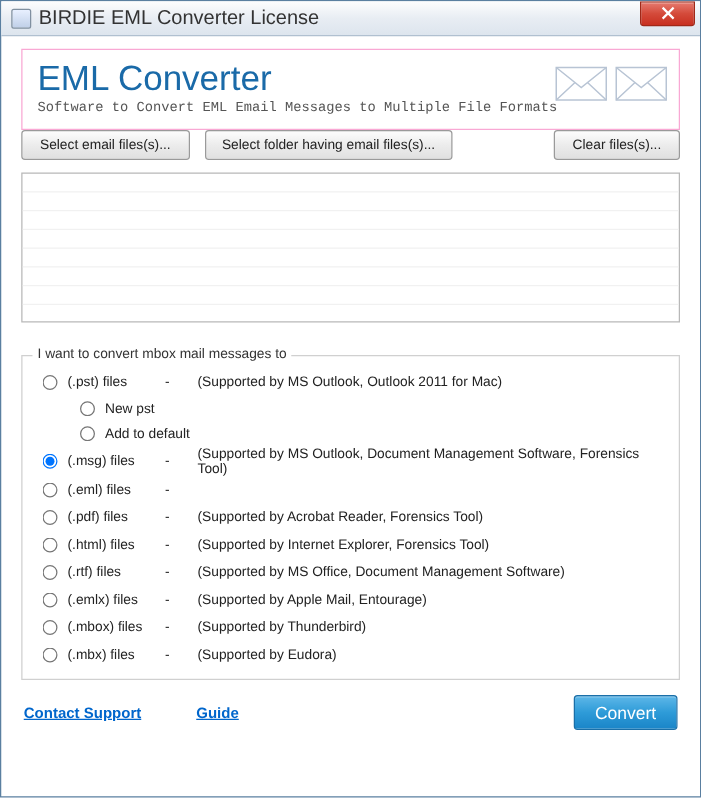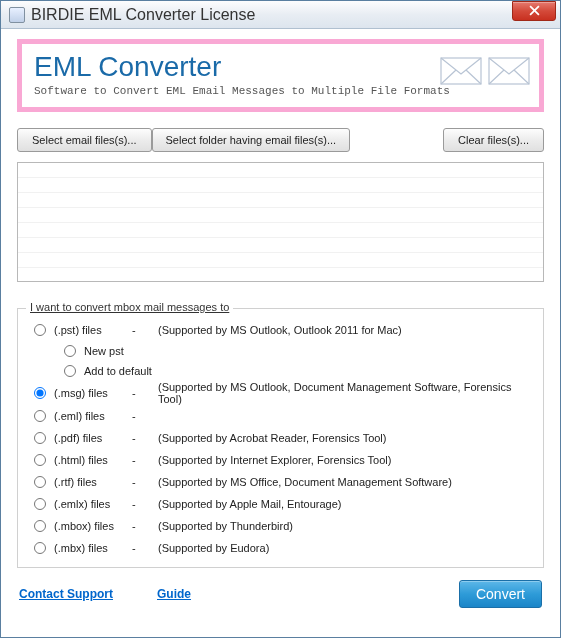--- a/index.html
+++ b/index.html
@@ -3,33 +3,33 @@
 <meta charset="utf-8">
 <style>
 * { box-sizing: border-box; margin: 0; padding: 0; }
 body { font-family: "Segoe UI", Tahoma, sans-serif; font-size: 11px; background: #fff; width: 561px; height: 638px; overflow: hidden; border: 1px solid #5a7fa0; position: relative; }
 .titlebar { height: 28px; background: linear-gradient(to bottom, #fdfdfe, #e8edf3 50%, #dde5ee); border-bottom: 1px solid #b0c0d0; display: flex; align-items: center; padding: 0 4px 0 8px; }
 .titlebar-icon { width: 16px; height: 16px; margin-right: 6px; background: linear-gradient(to bottom, #e8f0ff, #c0d0e8); border: 1px solid #8090a0; border-radius: 2px; }
 .titlebar-text { flex: 1; font-size: 16px; color: #333; }
 .close-btn { width: 44px; height: 20px; background: linear-gradient(to bottom, #e67a6f, #d44a3a 50%, #c83020); border: 1px solid #a02818; border-radius: 0 0 3px 3px; color: #fff; display: flex; align-items: center; justify-content: center; margin-top: -8px; cursor: pointer; box-shadow: inset 0 1px 0 rgba(255,255,255,0.3); }
 .close-btn svg { width: 11px; height: 11px; }
 .content { padding: 10px 16px 12px 16px; }
-.header-band { border: 5px solid #f9a8d4; background: #fff; padding: 8px 12px 10px 12px; position: relative; overflow: hidden; margin-bottom: 16px; }
+.header-band { border: 1px solid #f9a8d4; background: #fff; padding: 8px 12px 10px 12px; position: relative; overflow: hidden; margin-bottom: 0; }
 .header-title { font-size: 28px; color: #1a6aa8; font-weight: 400; line-height: 1.1; }
 .header-sub { font-size: 11px; color: #555; margin-top: 2px; font-family: Liberation Mono, monospace; }
 .envelopes { position: absolute; right: 8px; top: 8px; display: flex; gap: 4px; }
 .envelopes svg { width: 44px; height: 34px; }
-.btnrow { display: flex; margin-bottom: 10px; }
+.btnrow { display: flex; gap: 12px; margin-bottom: 10px; }
 .btnrow .spacer { flex: 1; }
 .winbtn { height: 24px; padding: 0 14px; font-size: 11px; background: linear-gradient(to bottom, #fdfdfd, #ececec 50%, #e0e0e0); border: 1px solid #9a9a9a; border-radius: 3px; cursor: pointer; color: #222; }
 .winbtn.wide { padding: 0 13px; }
 .listbox { border: 1px solid #b8b8b8; height: 120px; background: #fff; margin-bottom: 26px; overflow: hidden; }
 .listbox .row { height: 15px; border-bottom: 1px solid #f1f1f1; }
 .groupbox { border: 1px solid #d0d0d0; padding: 10px 10px 8px 10px; position: relative; margin-bottom: 12px; }
-.group-legend { position: absolute; top: -8px; left: 8px; background: #fff; padding: 0 4px; font-size: 11px; color: #333; text-decoration: underline; }
+.group-legend { position: absolute; top: -8px; left: 8px; background: #fff; padding: 0 4px; font-size: 11px; color: #333; }
 .opt-row { display: flex; align-items: center; min-height: 22px; }
 .opt-radio { width: 12px; height: 12px; margin-left: 6px; margin-right: 8px; flex-shrink: 0; }
 .opt-label { width: 78px; flex-shrink: 0; color: #222; }
 .opt-dash { width: 26px; text-align: left; color: #222; flex-shrink: 0; }
 .opt-desc { color: #222; }
 .sub-row { display: flex; align-items: center; min-height: 20px; padding-left: 30px; }
 .sub-row .opt-label { width: auto; }
 .footer { display: flex; align-items: center; padding: 0 2px; }
 .footer a { color: #0066cc; font-size: 12px; text-decoration: underline; font-weight: 600; margin-right: 44px; cursor: pointer; }
 .footer .spacer { flex: 1; }

